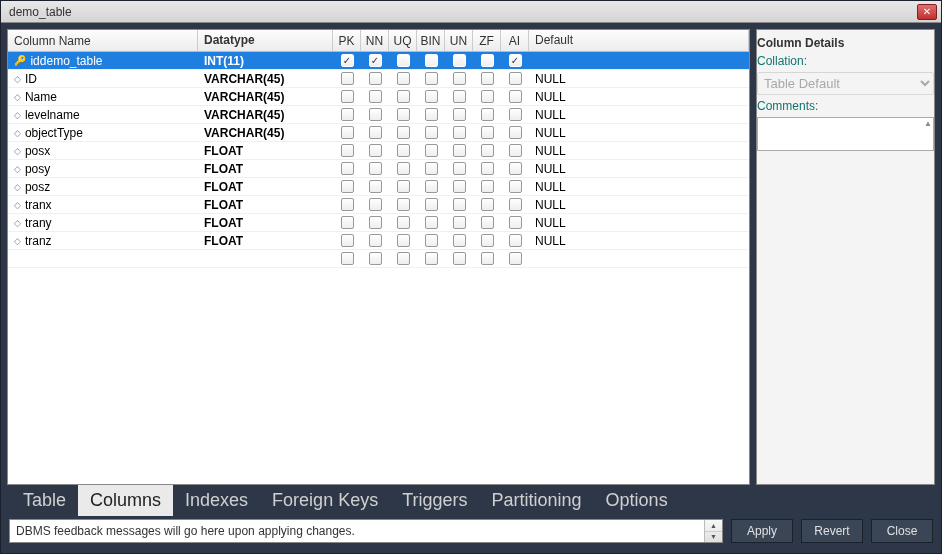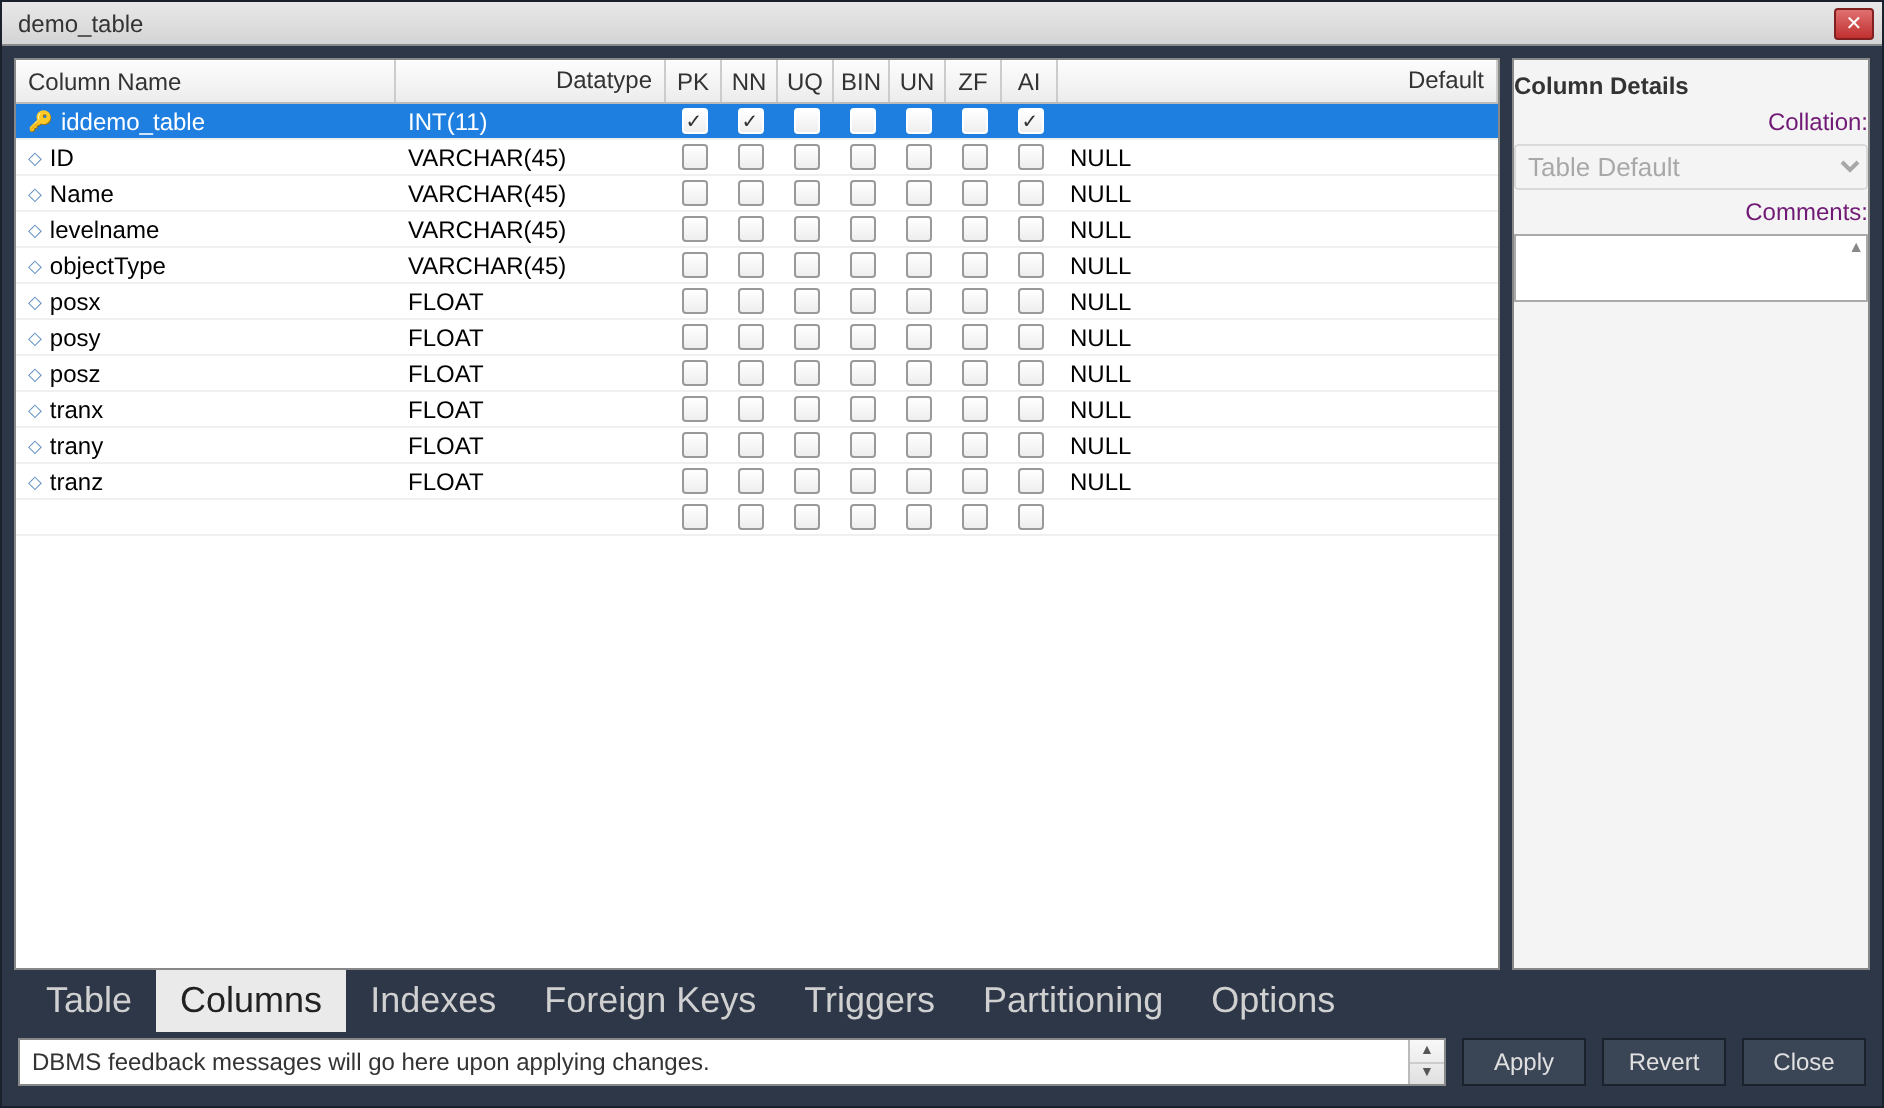--- a/index.html
+++ b/index.html
@@ -11,40 +11,40 @@
 .titlebar .title { flex: 1; color: #333; font-size: 12px; padding-left: 4px; }
 .titlebar .close-btn { width: 20px; height: 16px; background: linear-gradient(#e07070, #c03030); border: 1px solid #802020; border-radius: 2px; display: flex; align-items: center; justify-content: center; color: white; font-size: 10px; cursor: pointer; }
 
 .work-area { flex: 1; background: #2d3748; padding: 6px; display: flex; flex-direction: column; gap: 0; }
 
 .main-row { flex: 1; display: flex; gap: 6px; overflow: hidden; }
 
 .grid-panel { flex: 1; background: white; border: 1px solid #888; display: flex; flex-direction: column; overflow: hidden; }
 
 .grid-header { display: flex; background: linear-gradient(#fdfdfd, #ececec); border-bottom: 1px solid #bbb; height: 22px; }
-.grid-header > div { padding: 3px 6px; border-right: 1px solid #ccc; color: #333; white-space: nowrap; overflow: hidden; text-align: right; }
+.grid-header > div { padding: 3px 6px; border-right: 1px solid #ccc; color: #333; white-space: nowrap; overflow: hidden; }
 .grid-body { flex: 1; overflow: auto; background: white; }
 .grid-row { display: flex; height: 18px; align-items: center; border-bottom: 1px solid #f0f0f0; }
 .grid-row.selected { background: #1e7fe0; color: white; }
 .grid-row > div { padding: 1px 6px; white-space: nowrap; overflow: hidden; }
 
 .col-name { width: 190px; display: flex; align-items: center; gap: 4px; }
-.col-type { width: 135px; }
+.col-type { width: 135px; font-weight: bold; }
 .col-ck { width: 28px; text-align: center; display: flex; justify-content: center; align-items: center; }
 .col-default { flex: 1; min-width: 60px; }
 
 .icon-key { color: #f0c020; font-size: 10px; }
 .icon-diamond { color: #6090c0; font-size: 9px; }
 
 .chk { width: 13px; height: 13px; border: 1px solid #999; background: linear-gradient(#fff,#eee); display: inline-flex; align-items: center; justify-content: center; font-size: 10px; color: #333; border-radius: 2px; }
 .grid-row.selected .chk { border-color: #fff; }
 
 .details-panel { width: 179px; background: #f4f4f4; border: 1px solid #888; padding: 6px 0; display: flex; flex-direction: column; gap: 4px; }
 .details-panel .section-title { font-weight: bold; color: #333; font-size: 12px; }
-.details-panel label { color: #701a75; font-size: 12px; text-align: right; }
+.details-panel label { color: #0f766e; font-size: 12px; }
 .details-panel select { width: 100%; font-size: 13px; padding: 2px; color: #888; }
 .details-panel textarea { flex: 1; width: 100%; resize: none; font-size: 12px; padding: 2px; border: 1px solid #aaa; }
 
 .tab-strip { height: 26px; background: #2d3748; display: flex; align-items: center; padding: 0 4px; gap: 0; margin-top: 2px; }
 .tab { padding: 5px 12px; color: #d0d0d0; cursor: pointer; font-size: 18px; }
 .tab.active { background: #eaeaea; color: #222; }
 
 .footer { height: 30px; background: #2d3748; display: flex; align-items: center; gap: 8px; padding: 0 2px 2px 2px; margin-top: 4px; }
 .footer .msg-wrap { flex: 1; position: relative; height: 24px; }
 .footer .msg { width: 100%; height: 24px; border: 1px solid #888; background: white; padding: 4px 22px 4px 6px; color: #333; font-size: 12px; }

